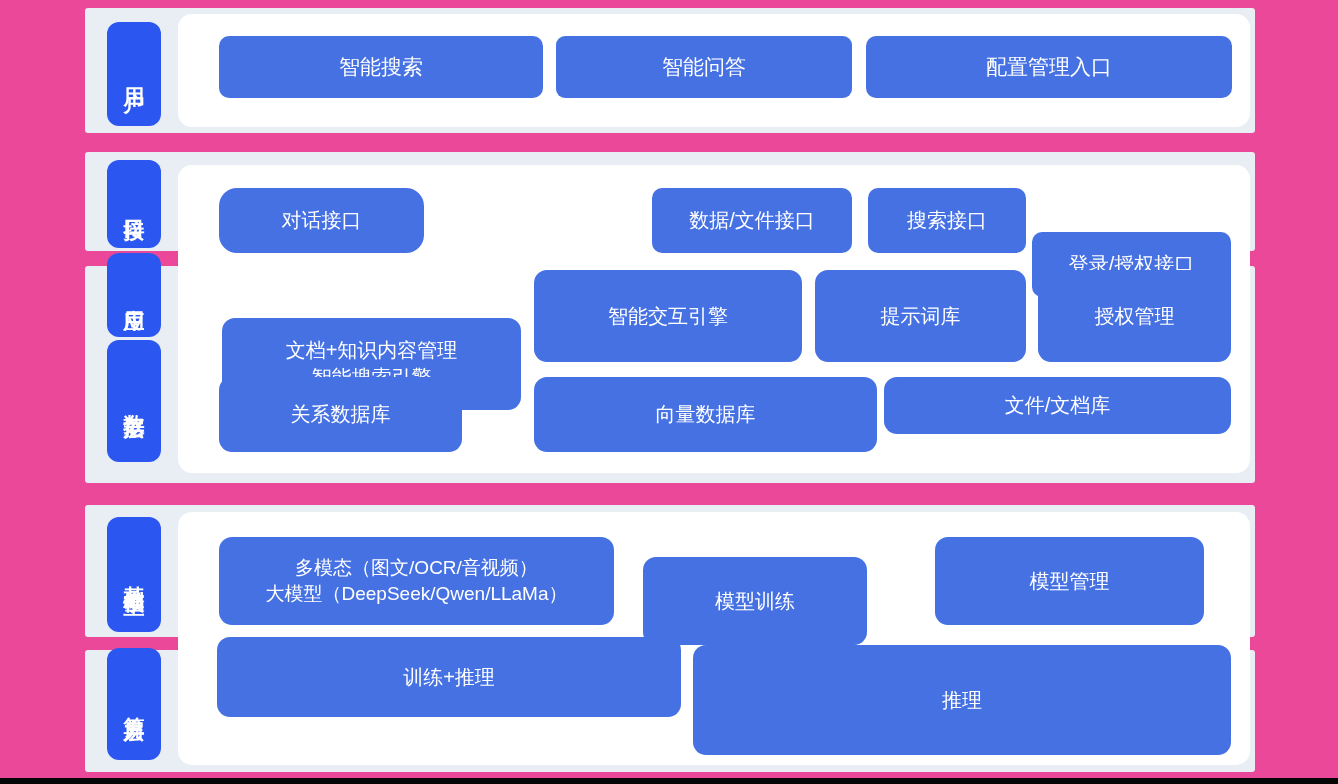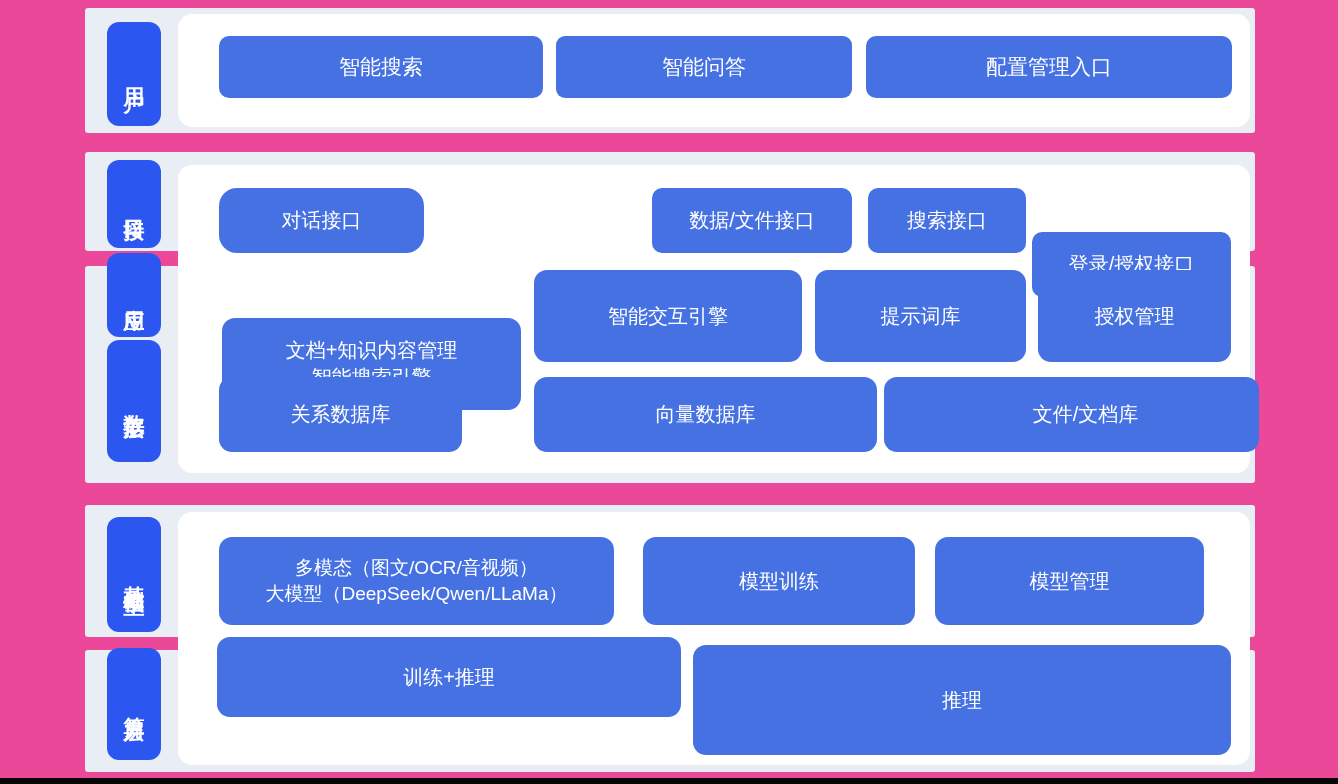--- a/index.html
+++ b/index.html
@@ -67,25 +67,25 @@
   <div class="block" style="left:1032px;top:188px;width:199px;height:65px;margin-top:44px;">登录/授权接口</div>
 
   <div class="block big multiline" style="left:222px;top:270px;width:299px;height:92px;margin-top:48px;">文档+知识内容管理
 智能搜索引擎</div>
   <div class="block big" style="left:534px;top:270px;width:268px;height:92px;">智能交互引擎</div>
   <div class="block big" style="left:815px;top:270px;width:211px;height:92px;">提示词库</div>
   <div class="block big" style="left:1038px;top:270px;width:193px;height:92px;">授权管理</div>
 
   <div class="block big" style="left:219px;top:377px;width:243px;height:75px;">关系数据库</div>
   <div class="block big" style="left:534px;top:377px;width:343px;height:75px;">向量数据库</div>
-  <div class="block big" style="left:884px;top:377px;width:347px;height:75px;padding-left:28px;">文件/文档库</div>
+  <div class="block big" style="left:884px;top:377px;width:347px;height:57px;">文件/文档库</div>
 
   <div class="block big multiline small-font" style="left:219px;top:537px;width:395px;height:88px;">多模态（图文/OCR/音视频）
 大模型（DeepSeek/Qwen/LLaMa）</div>
-  <div class="block big" style="left:643px;top:537px;width:272px;height:88px;">模型训练</div>
+  <div class="block big" style="left:643px;top:557px;width:224px;height:88px;">模型训练</div>
   <div class="block big" style="left:935px;top:537px;width:269px;height:88px;">模型管理</div>
 
   <div class="block big" style="left:217px;top:637px;width:464px;height:80px;">训练+推理</div>
   <div class="block big" style="left:693px;top:633px;width:538px;height:110px;margin-top:12px;">推理</div>
 
   <div class="bottom-bar"></div>
 
 </div>
 
 </body></html>

